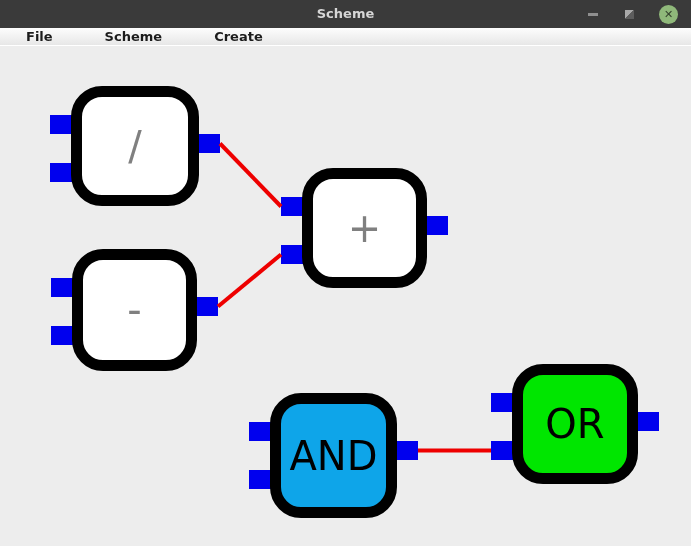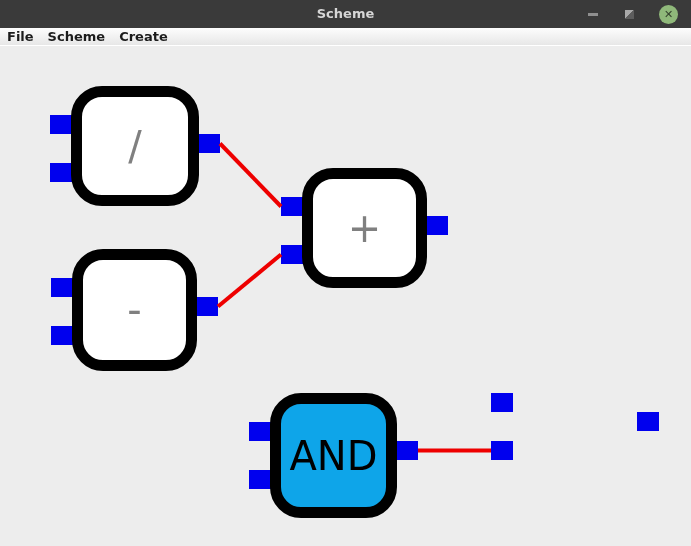--- a/index.html
+++ b/index.html
@@ -40,21 +40,21 @@
 
   
   .menubar {
     height: 17px; flex: 0 0 auto;
     background: linear-gradient(#fdfdfd, #e7e7e7);
     border-bottom: 1px solid #ffffff;
     display: flex; align-items: center;
   }
   .menu-item {
     font-size: 13px; font-weight: bold; color: #1c1c1c;
-    padding: 0 7px; line-height: 17px; cursor: default;
+    padding: 0 26px; line-height: 17px; cursor: default;
   }
 
   
   .canvas {
     position: relative; width: 691px; height: 500px; flex: 1 1 auto;
     background: #ededed; overflow: hidden;
   }
   .canvas svg { position: absolute; left: 0; top: 0; z-index: 3; pointer-events: none; }
   .node {
     position: absolute; box-sizing: border-box; z-index: 2;
@@ -111,20 +111,23 @@
       </div>
       <div class="port" style="left: 249px; top: 376px; background: rgb(0, 0, 238);"></div>
       <div class="port" style="left: 249px; top: 424px; background: rgb(0, 0, 238);"></div>
       <div class="port" style="left: 396px; top: 395px; background: rgb(0, 0, 238);"></div>
       <div class="node" style="left: 270px; top: 347px; width: 127px; height: 125px; background: #0ea5e9; border-color: rgb(0, 0, 0);">
         <span class="node-label" style="color: rgb(0, 0, 0);">AND</span>
       </div>
       <div class="port" style="left: 491px; top: 347px; background: rgb(0, 0, 238);"></div>
       <div class="port" style="left: 491px; top: 395px; background: rgb(0, 0, 238);"></div>
       <div class="port" style="left: 637px; top: 366px; background: rgb(0, 0, 238);"></div>
+      <div class="node" style="left: 512px; top: 318px; width: 126px; height: 120px; background: rgb(0, 230, 0); border-color: rgb(0, 0, 0);">
+        <span class="node-label" style="color: rgb(0, 0, 0);">OR</span>
+      </div>
       <svg width="691" height="501">
         <line x1="220" y1="97.5" x2="281" y2="160.5" stroke="#ee0000" stroke-width="4"></line>
         <line x1="218" y1="260.5" x2="281" y2="208.5" stroke="#ee0000" stroke-width="4"></line>
         <line x1="418" y1="404.5" x2="491" y2="404.5" stroke="#ee0000" stroke-width="4"></line>
       </svg>
     </div>
 
 </div>
 
 </body></html>

